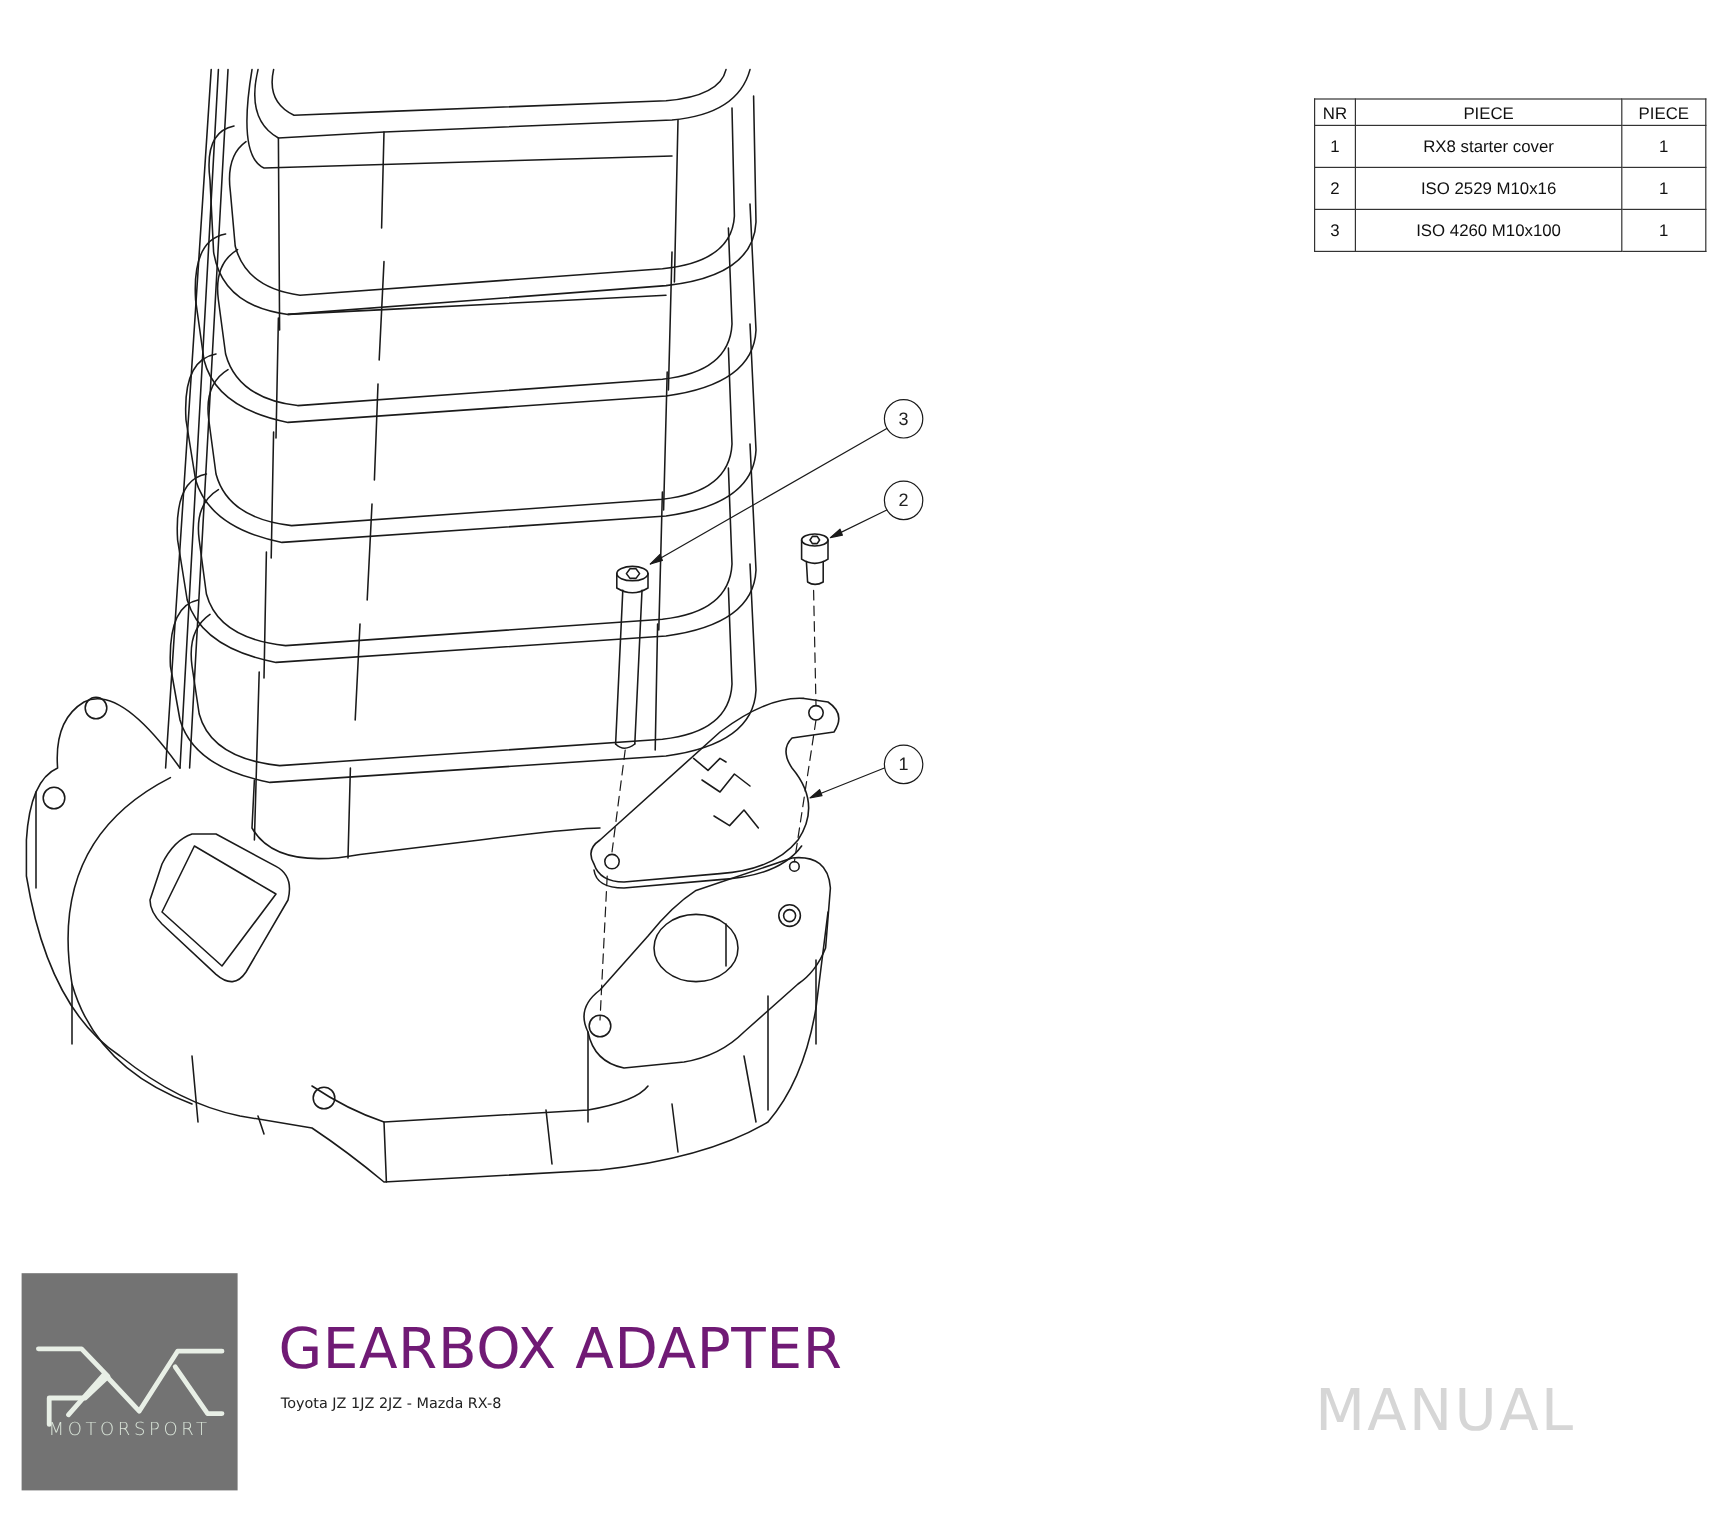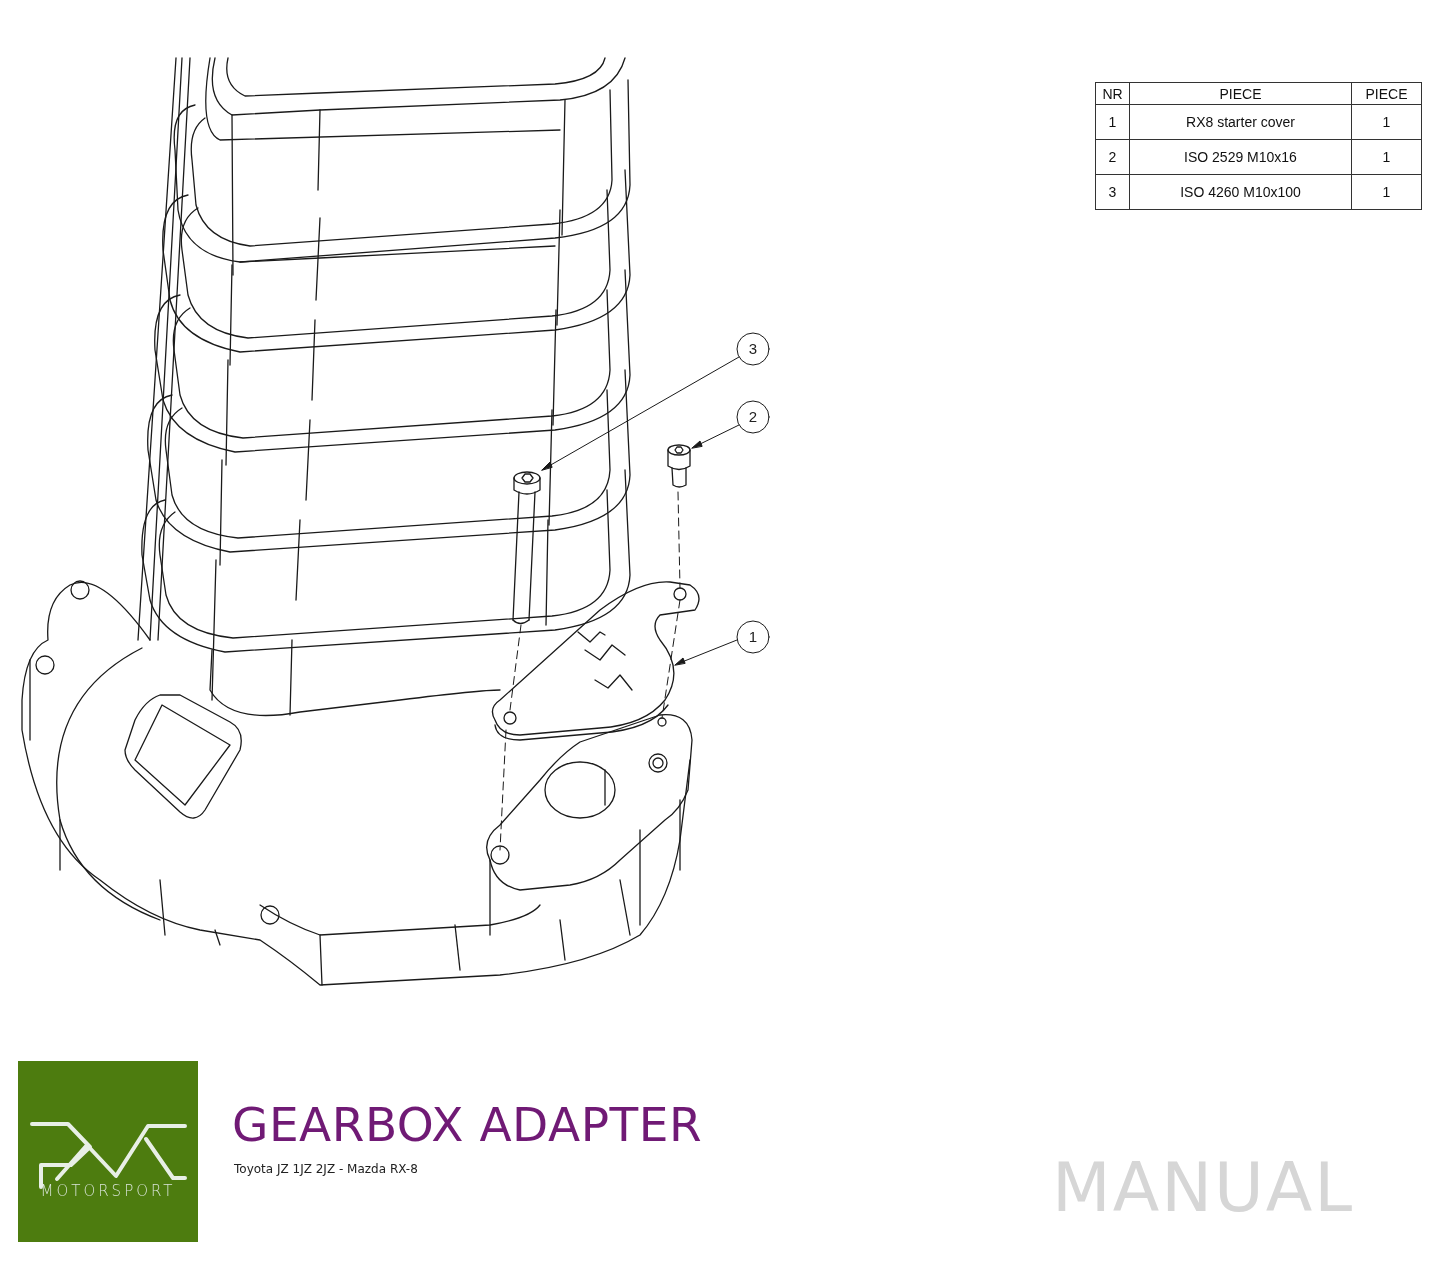--- a/index.html
+++ b/index.html
@@ -3,26 +3,26 @@
 <meta charset="utf-8">
 <style>
   html,body{margin:0;padding:0;background:#ffffff;}
   body{width:1445px;height:1265px;position:relative;overflow:hidden;font-family:"Liberation Sans",sans-serif;}
   .drawing{position:absolute;left:0;top:40px;width:820px;height:960px;}
   .bom{position:absolute;left:1095px;top:82px;border-collapse:collapse;font-size:14px;color:#111;}
   .bom td,.bom th{border:1px solid #333;text-align:center;font-weight:normal;padding:0;}
   .bom th{height:21px;}
   .bom td{height:34px;}
   .bom .c1{width:33px;} .bom .c2{width:221px;} .bom .c3{width:69px;}
-  .logo{position:absolute;left:18px;top:1061px;width:180px;height:181px;background:#4d7c0f;}
+  .logo{position:absolute;left:18px;top:1061px;width:180px;height:181px;background:#737373;}
   .logo svg{position:absolute;left:0;top:0;}
   .logo-text{position:absolute;left:0;top:121px;width:180px;text-align:center;color:#d9e4d8;font-family:"DejaVu Sans",sans-serif;font-size:15px;letter-spacing:3px;font-weight:300;}
   .title{position:absolute;left:232px;top:1097px;font-family:"DejaVu Sans",sans-serif;font-size:47px;color:#701a75;letter-spacing:0.5px;font-weight:500;}
   .subtitle{position:absolute;left:234px;top:1162px;font-family:"DejaVu Sans",sans-serif;font-size:12px;color:#222;}
-  .manual{position:absolute;left:1052px;top:1148px;font-family:"DejaVu Sans",sans-serif;font-size:68px;color:#d6d6d6;letter-spacing:2px;}
+  .manual{position:absolute;left:1096px;top:1148px;font-family:"DejaVu Sans",sans-serif;font-size:48px;color:#d6d6d6;letter-spacing:2px;}
   .balloon-label{font-family:"Liberation Sans",sans-serif;font-size:15px;fill:#222;}
 </style>
 </head>
 <body>
 
 <svg class="drawing" viewBox="0 40 820 960" width="820" height="960" xmlns="http://www.w3.org/2000/svg" fill="none" stroke="#1a1a1a" stroke-width="1.3" stroke-linejoin="round" stroke-linecap="round">
 
   <g>
     <path d="M182 58 L150 640"></path>
     <path d="M190 58 L158 640"></path>

